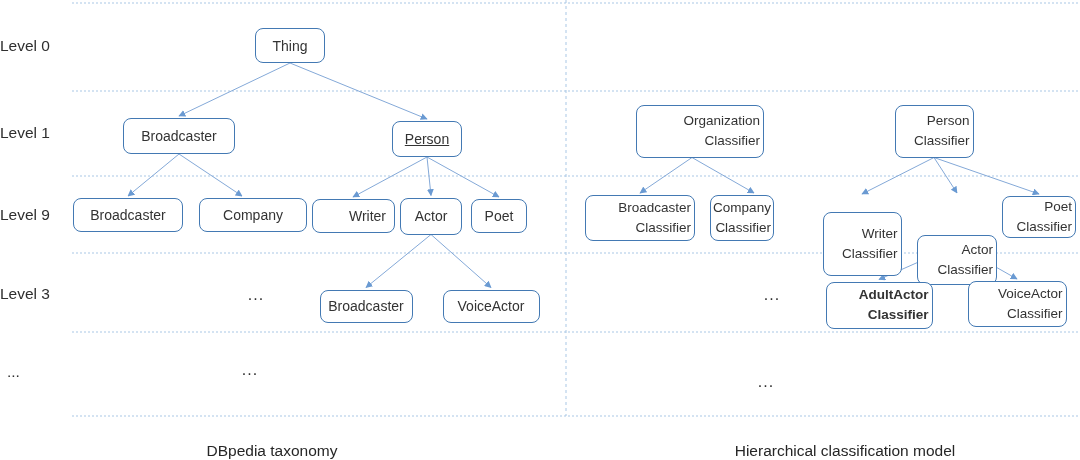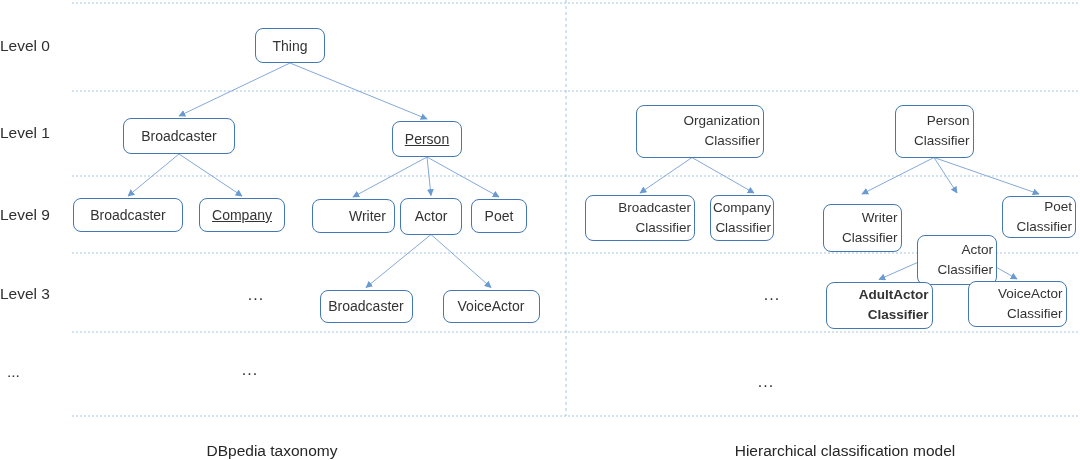--- a/index.html
+++ b/index.html
@@ -83,33 +83,33 @@
   <div class="level-label" style="top:124px">Level 1</div>
   <div class="level-label" style="top:206px">Level 9</div>
   <div class="level-label" style="top:285px">Level 3</div>
   <div class="level-label" style="top:363px;left:7px">...</div>
 
   <div id="nodes-root">
       <div class="node single" style="left: 255px; top: 28px; width: 70px; height: 35px;">Thing</div>
       <div class="node single" style="left: 123px; top: 118px; width: 112px; height: 36px;">Broadcaster</div>
       <div class="node single" style="left: 392px; top: 121px; width: 70px; height: 36px; text-decoration: underline;">Person</div>
       <div class="node single" style="left: 73px; top: 198px; width: 110px; height: 34px;">Broadcaster</div>
-      <div class="node single" style="left: 199px; top: 198px; width: 86px; height: 34px; text-decoration: underline;">Company</div>
+      <div class="node single" style="left: 199px; top: 198px; width: 108px; height: 34px;">Company</div>
       <div class="node single" style="left: 311.5px; top: 199px; width: 83px; height: 34px; padding-left: 32px;">Writer</div>
       <div class="node single" style="left: 400px; top: 197.5px; width: 62px; height: 37px;">Actor</div>
       <div class="node single" style="left: 471px; top: 199px; width: 56px; height: 34px;">Poet</div>
       <div class="node single" style="left: 319.5px; top: 289.5px; width: 93px; height: 33px;">Broadcaster</div>
       <div class="node single" style="left: 442.5px; top: 289.5px; width: 97px; height: 33px;">VoiceActor</div>
       <div class="ellipsis" style="left: 256px; top: 295px;">...</div>
       <div class="ellipsis" style="left: 250px; top: 370px;">...</div>
       <div class="node multi" style="left: 636px; top: 104.5px; width: 128px; height: 53px;">Organization Classifier</div>
       <div class="node multi" style="left: 894.5px; top: 104.5px; width: 79px; height: 53px;">Person Classifier</div>
       <div class="node multi" style="left: 585px; top: 195px; width: 110px; height: 46px;">Broadcaster Classifier</div>
       <div class="node multi" style="left: 710px; top: 195px; width: 64px; height: 46px;">Company Classifier</div>
-      <div class="node multi" style="left: 822.5px; top: 204px; width: 79px; height: 48px;">Writer Classifier</div>
+      <div class="node multi" style="left: 822.5px; top: 212px; width: 79px; height: 64px;">Writer Classifier</div>
       <div class="node multi" style="left: 917px; top: 195px; width: 80px; height: 50px; margin-top: 40px;">Actor Classifier</div>
       <div class="node multi" style="left: 1002px; top: 196px; width: 74px; height: 42px;">Poet Classifier</div>
       <div class="node multi" style="left: 825.5px; top: 281.5px; width: 107px; height: 47px; font-weight: bold;">AdultActor Classifier</div>
       <div class="node multi" style="left: 967.5px; top: 281px; width: 99px; height: 46px;">VoiceActor Classifier</div>
       <div class="ellipsis" style="left: 772px; top: 295px;">...</div>
       <div class="ellipsis" style="left: 766px; top: 382px;">...</div>
     </div>
 
   <div class="caption" style="left:272px">DBpedia taxonomy</div>
   <div class="caption" style="left:845px">Hierarchical classification model</div>

